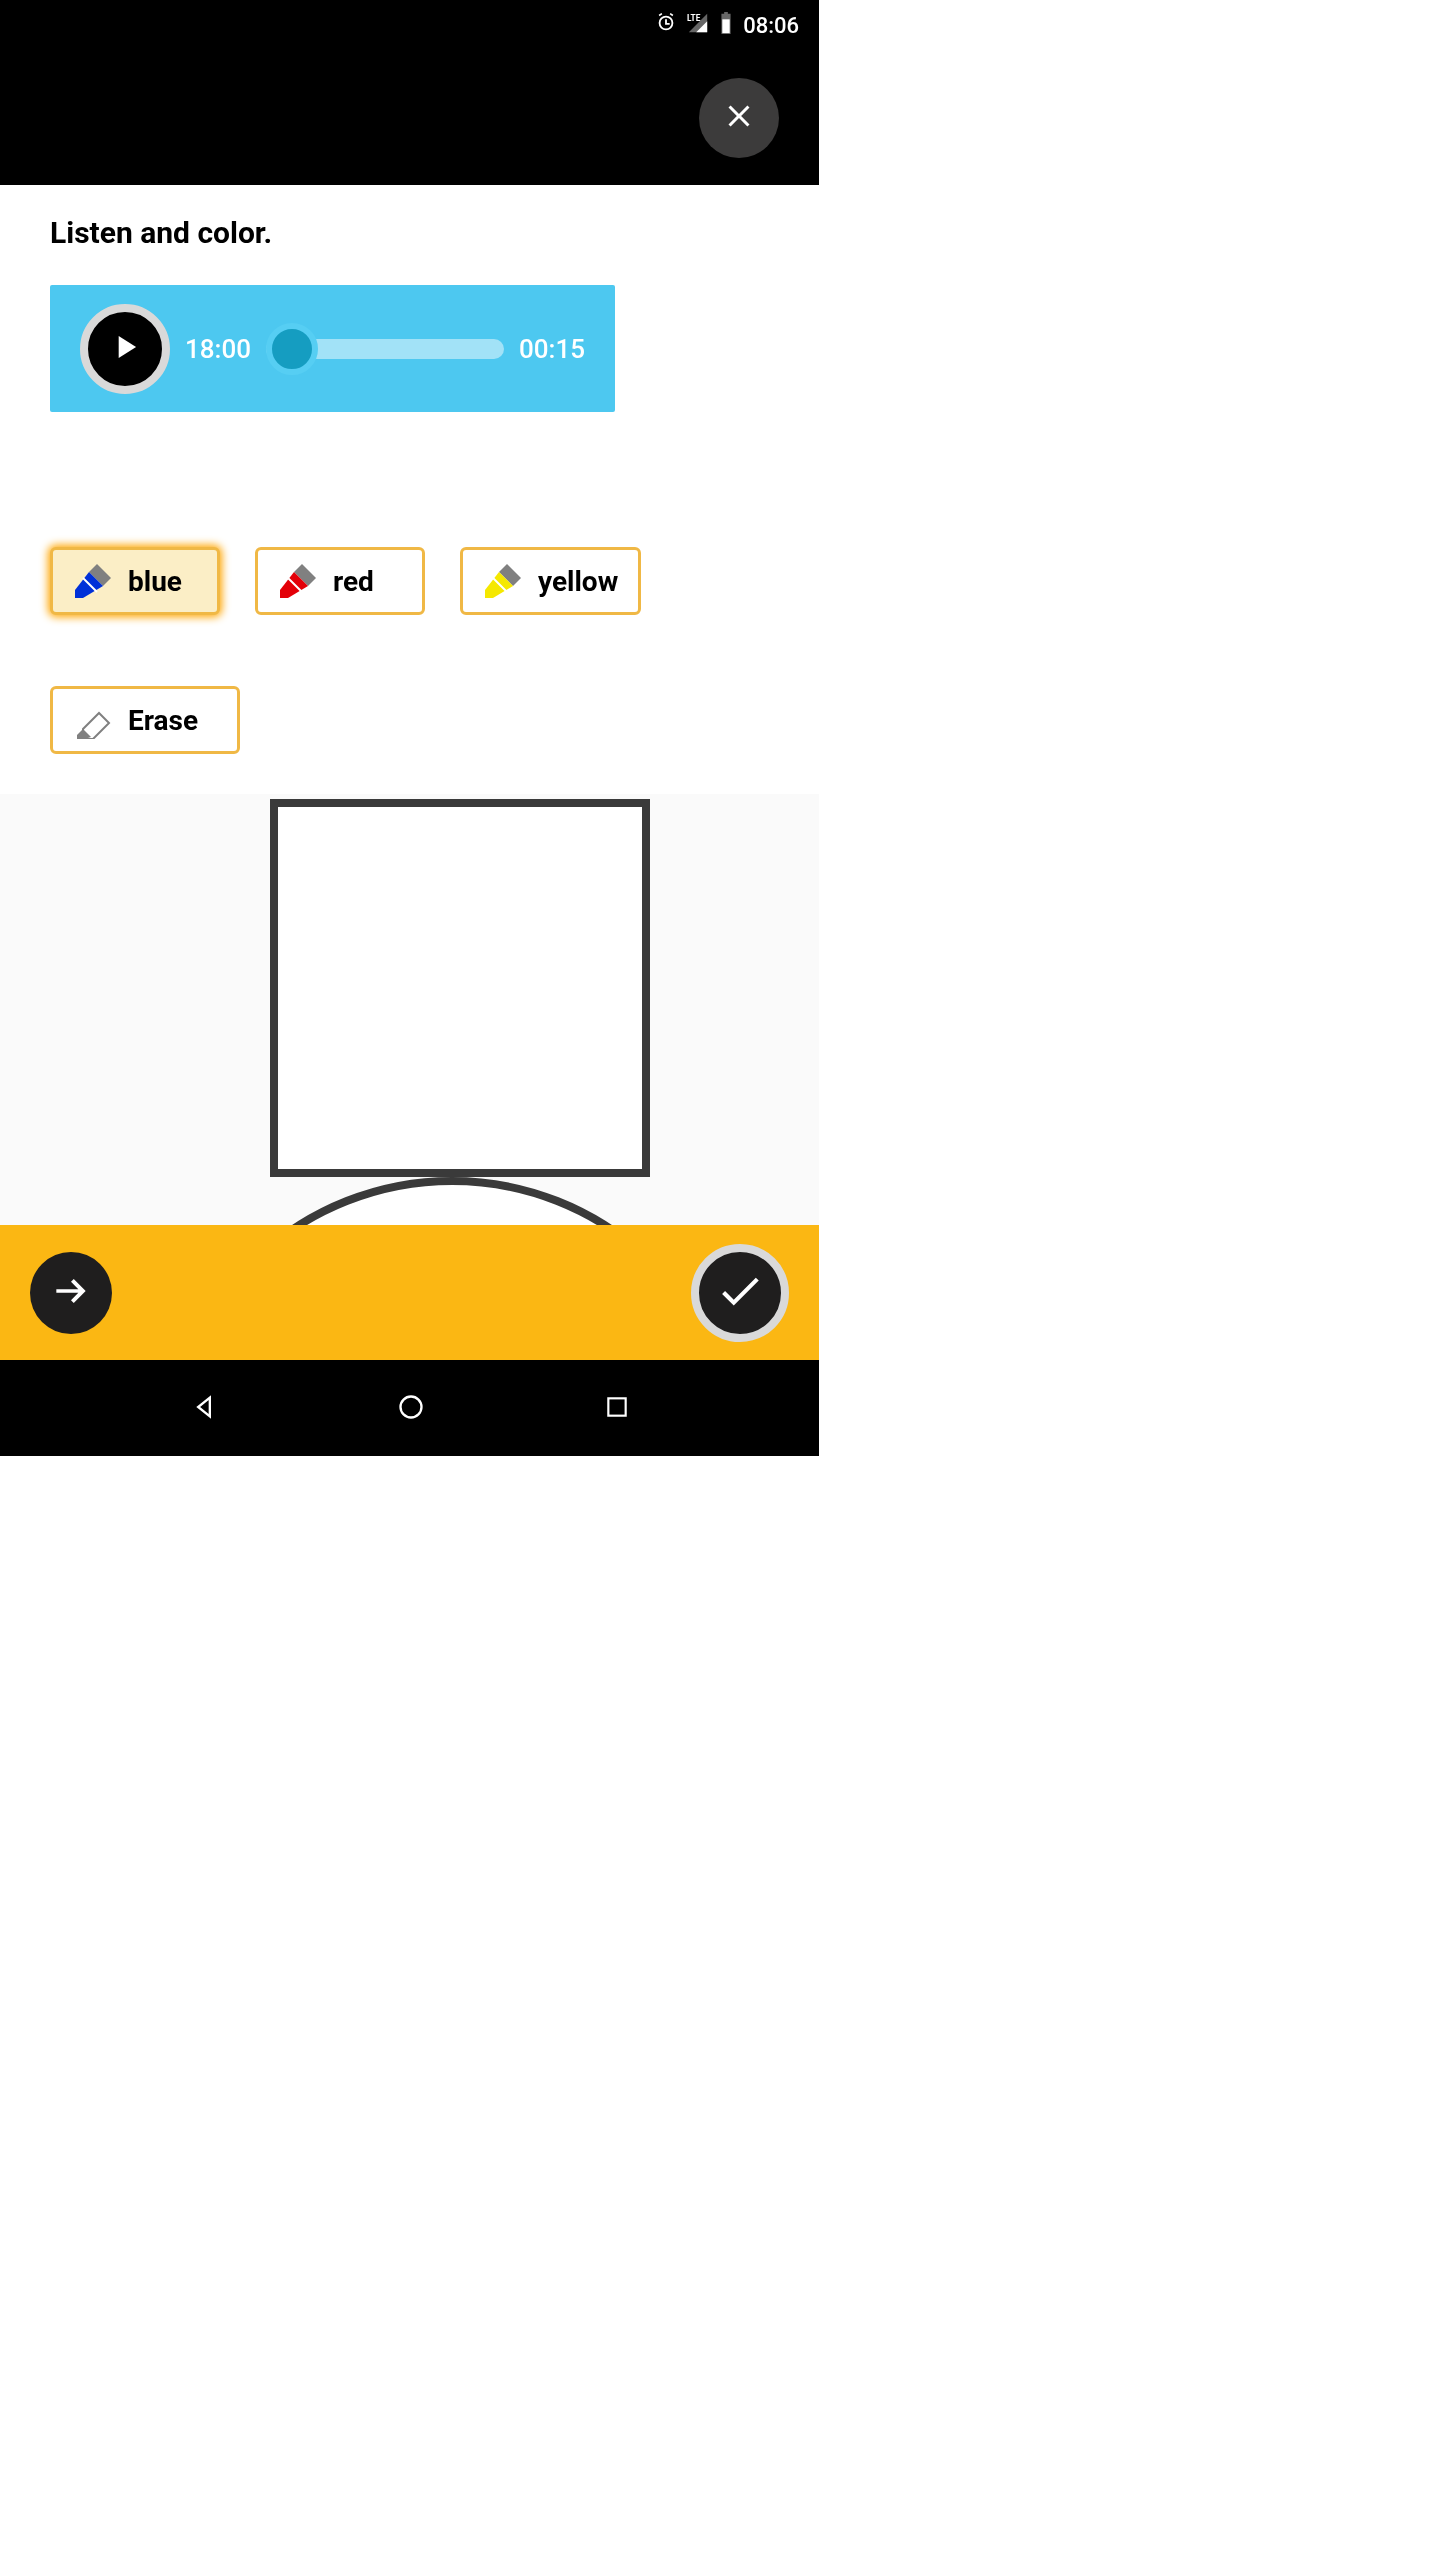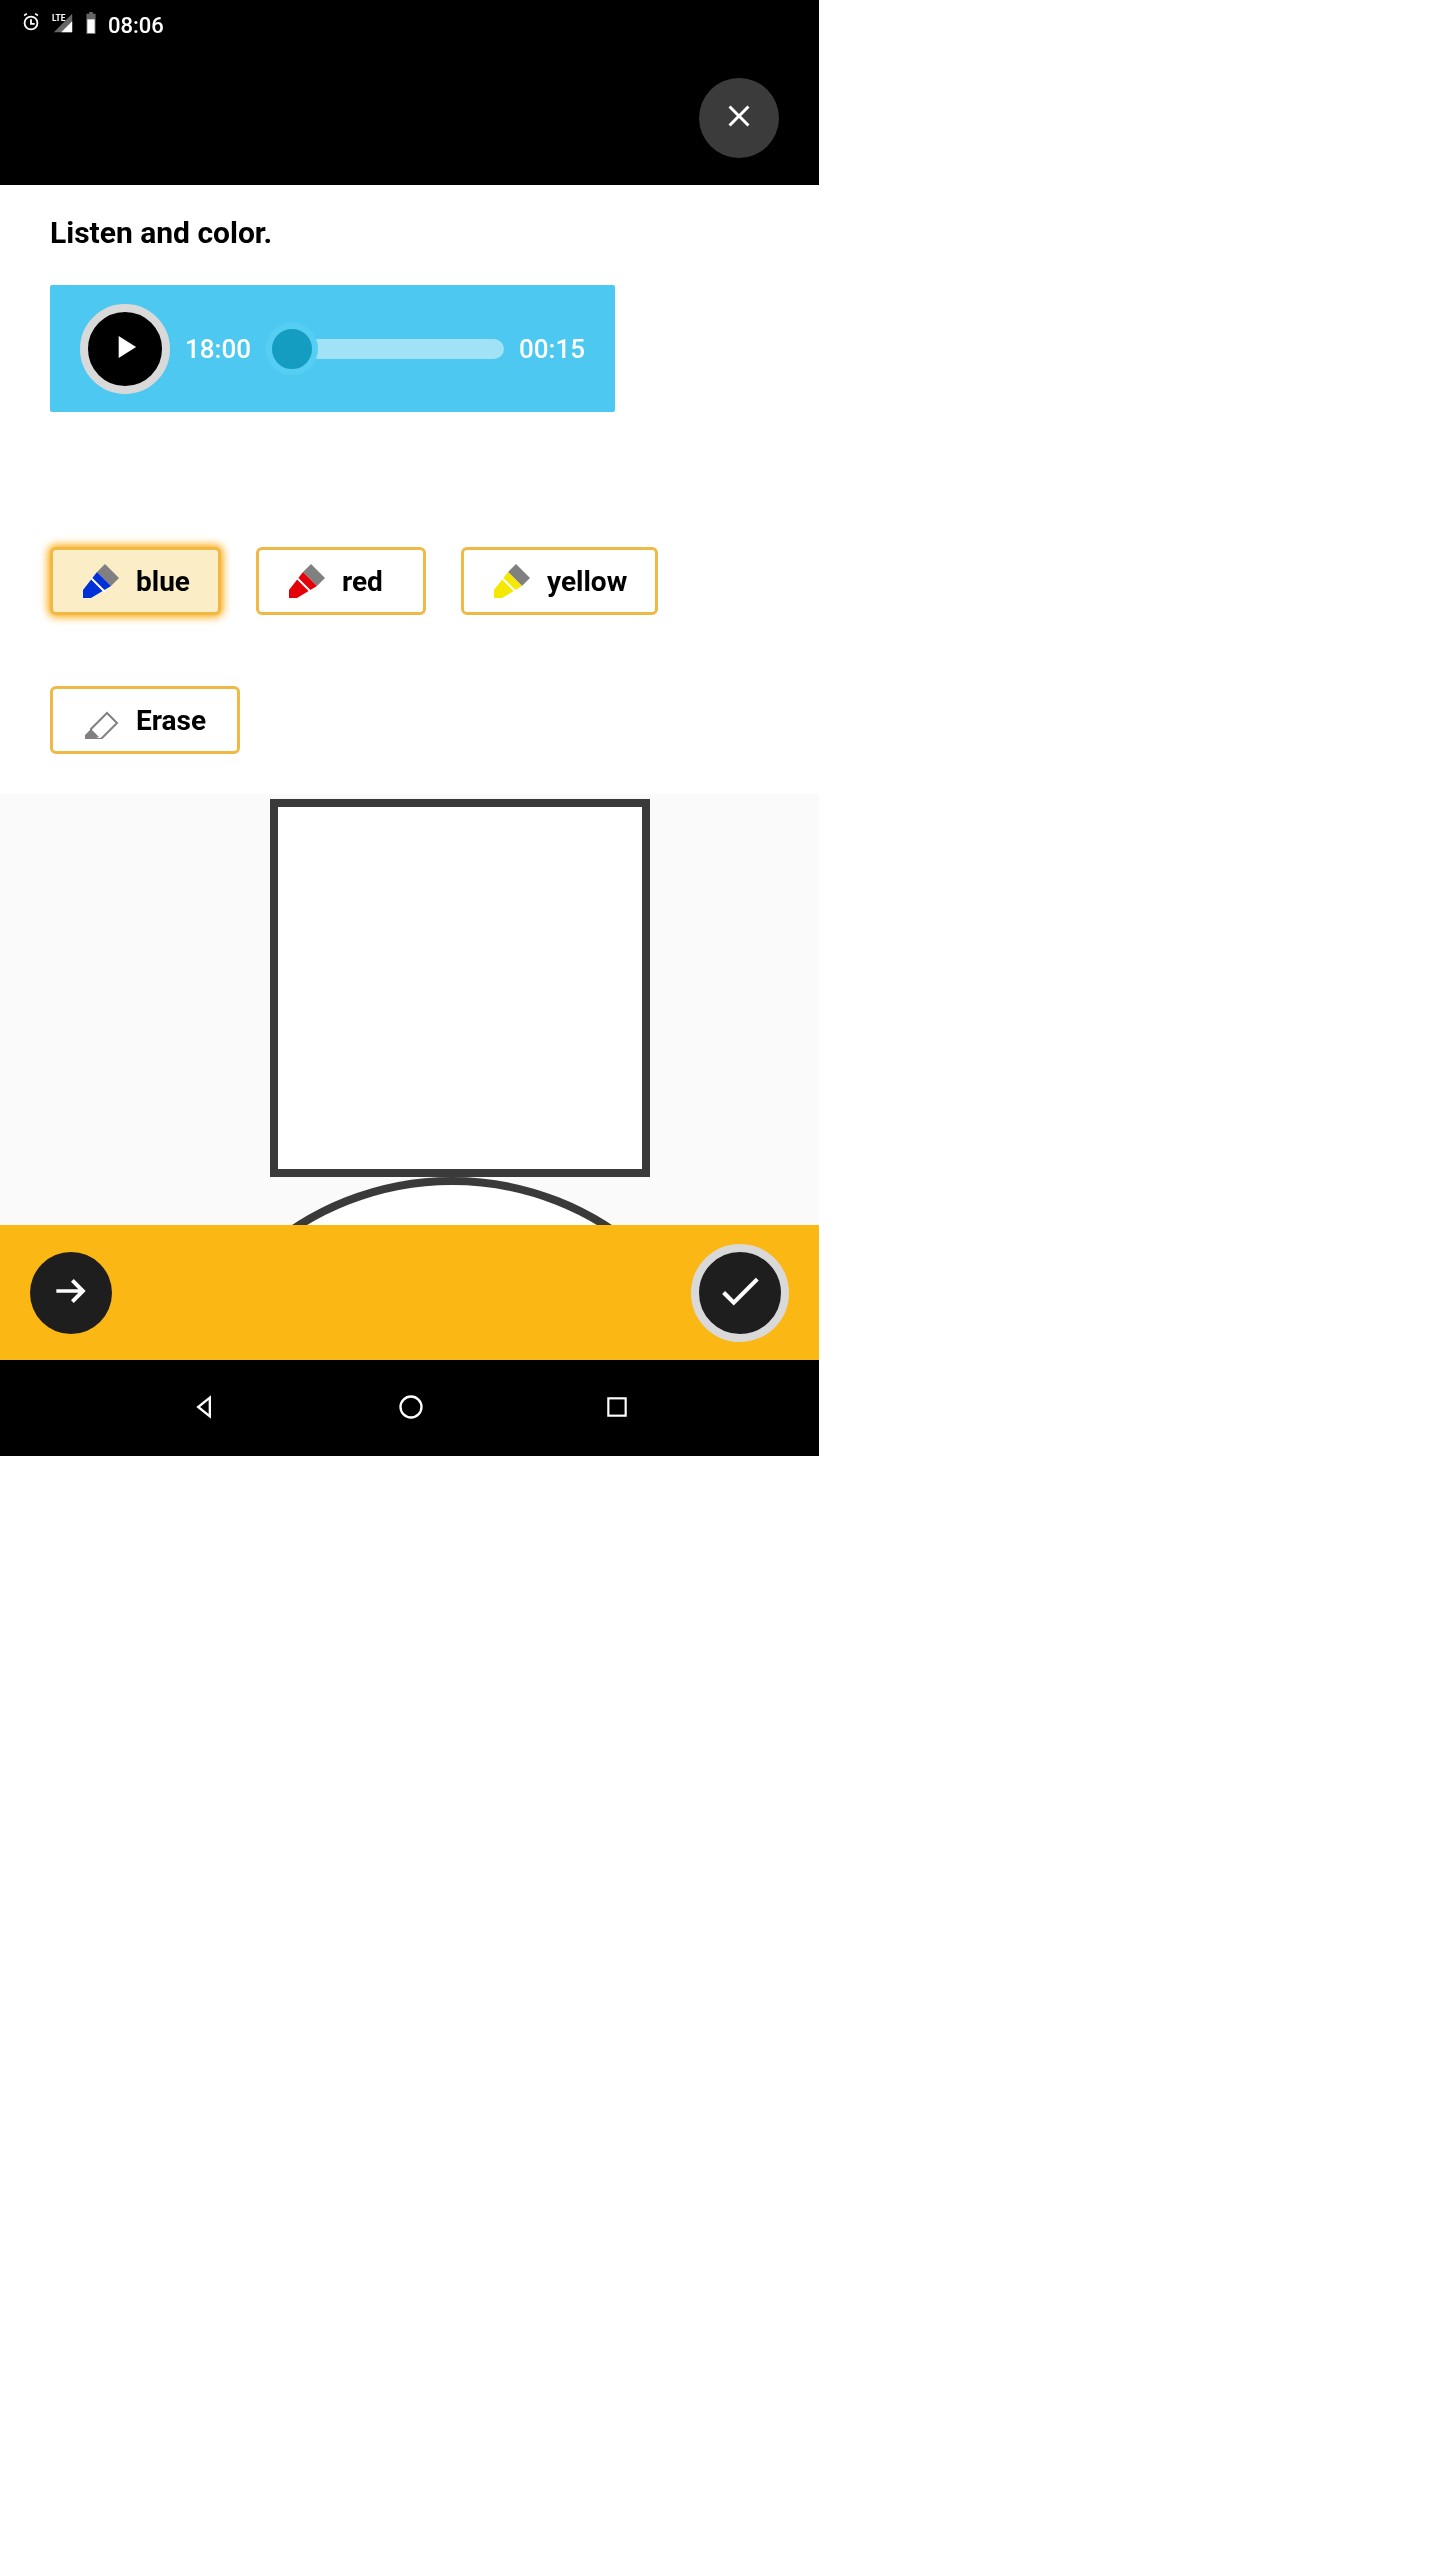--- a/index.html
+++ b/index.html
@@ -1,36 +1,36 @@
 <!DOCTYPE html>
 <html><head>
   <meta charset="utf-8">
   <style>
     * { margin: 0; padding: 0; box-sizing: border-box; font-family: -apple-system, BlinkMacSystemFont, 'Segoe UI', Roboto, sans-serif; }
     body { width: 819px; height: 1456px; background: #fff; overflow: hidden; position: relative; }
     
-    .status-bar { background: #000; height: 50px; display: flex; align-items: center; padding: 0 20px; gap: 10px; color: #fff; font-size: 22px; }
+    .status-bar { background: #000; height: 50px; display: flex; align-items: center; justify-content: flex-end; padding: 0 20px; gap: 10px; color: #fff; font-size: 22px; }
     .status-bar .time { font-weight: 500; }
     .status-bar svg { fill: #fff; }
     
     .app-header { background: #000; height: 135px; display: flex; align-items: center; justify-content: flex-end; padding: 0 40px; }
     .close-btn { width: 80px; height: 80px; border-radius: 50%; background: #3c3b3b; display: flex; align-items: center; justify-content: center; cursor: pointer; border: none; }
     
     .content { padding: 30px 50px 0 50px; }
     .instruction { font-size: 30px; color: #000; margin-bottom: 35px; font-weight: 700; }
     
     .audio-player { background: #4dc8f0; width: 565px; height: 127px; border-radius: 2px; display: flex; align-items: center; padding: 0 30px; gap: 15px; margin-bottom: 135px; }
     .play-btn { width: 90px; height: 90px; border-radius: 50%; background: #000; border: 8px solid #d9d9d9; display: flex; align-items: center; justify-content: center; cursor: pointer; }
     .audio-time { color: #fff; font-size: 26px; font-weight: 500; }
     .scrubber { flex: 1; position: relative; height: 20px; display: flex; align-items: center; }
     .scrubber-track { width: 100%; height: 20px; background: #a2e2f7; border-radius: 10px; }
     .scrubber-thumb { position: absolute; left: 0; width: 52px; height: 52px; background: #159dc1; border: 6px solid #56cef3; border-radius: 50%; cursor: pointer; }
     
     .tools { display: flex; flex-wrap: wrap; gap: 35px; margin-bottom: 40px; }
-    .tool-btn { display: flex; align-items: center; gap: 15px; padding: 12px 28px; border: 3px solid #f0b845; border-radius: 6px; background: #fff; cursor: pointer; font-size: 28px; font-weight: 700; color: #000; min-width: 170px; }
+    .tool-btn { display: flex; align-items: center; gap: 15px; padding: 12px 20px; border: 3px solid #f0b845; border-radius: 6px; background: #fff; cursor: pointer; font-size: 28px; font-weight: 700; color: #000; min-width: 170px; }
     .tool-btn.selected { background: #fbeec6; box-shadow: 0 0 8px 2px #ffa500; }
     .crayon-icon { width: 40px; height: 38px; }
     
     .canvas-area { background: #fafafa; margin: 0 -50px; position: relative; height: 460px; overflow: hidden; }
     .shape-square { position: absolute; left: 270px; top: 5px; width: 380px; height: 378px; border: 8px solid #3a3a3a; background: #fff; }
     .shape-circle { position: absolute; left: 162px; top: 383px; width: 580px; height: 580px; border: 8px solid #3a3a3a; border-radius: 50%; background: #fff; }
     
     .bottom-bar { position: absolute; bottom: 96px; left: 0; right: 0; height: 135px; background: #fbb713; display: flex; align-items: center; justify-content: space-between; padding: 0 30px; }
     .nav-btn { width: 82px; height: 82px; border-radius: 50%; background: #1f1e1e; border: none; display: flex; align-items: center; justify-content: center; cursor: pointer; }
     .confirm-btn { width: 98px; height: 98px; border-radius: 50%; background: #1f1e1e; border: 8px solid #d9d9d9; display: flex; align-items: center; justify-content: center; cursor: pointer; }

